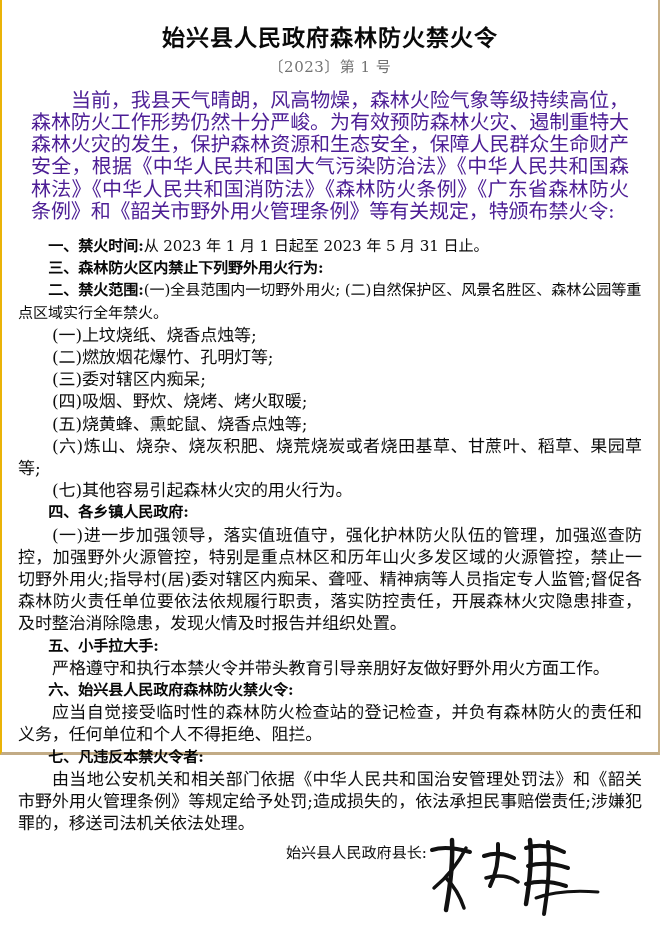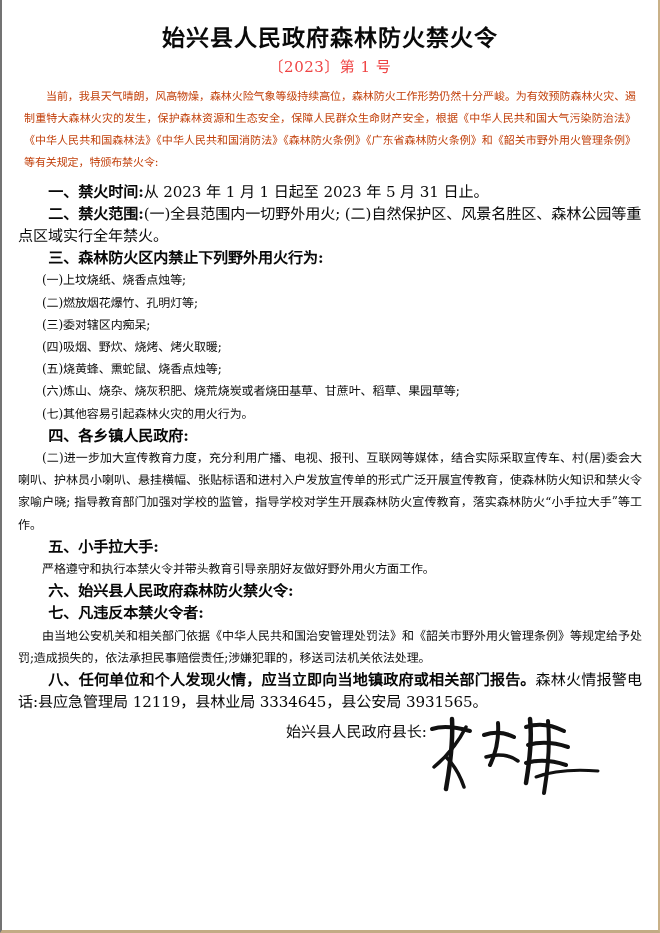--- a/index.html
+++ b/index.html
@@ -10,71 +10,71 @@
   body {
     width: 660px;
     height: 933px;
     overflow: hidden;
     font-family: "DejaVu Serif", "Liberation Serif", serif;
   }
   .page {
     position: relative;
     box-sizing: border-box;
     width: 660px;
-    height: 933px;
+    height: 755px;
     background: #ffffff;
-    border-left: 2px solid #737373;
+    border-left: 2px solid #eab308;
     border-right: 2px solid #c9b188;
     border-bottom: 3px solid #c2ab85;
     padding: 14px 16px 0 16px;
   }
   .doc-title {
     text-align: center;
     font-size: 23px;
     font-weight: bold;
     letter-spacing: 1px;
     color: #0a0a0a;
     margin: 10px 0 2px 0;
     line-height: 1.25;
     font-family: "DejaVu Serif", "Liberation Serif", serif;
   }
   .doc-subtitle {
     text-align: center;
     font-size: 15px;
-    color: #ef4444;
+    color: #737373;
     margin: 2px 0 10px 0;
     letter-spacing: 0.5px;
   }
   .body-text {
-    font-size: 11px;
+    font-size: 20px;
     line-height: 22.2px;
-    color: #c2410c;
+    color: #4c1d95;
     text-align: justify;
     text-justify: inter-character;
-    margin: 6px;
+    margin: 13px;
     letter-spacing: -0.1px;
   }
   .indent2 {
     text-indent: 2em;
   }
   .heading {
     font-weight: bold;
     text-indent: 2em;
     font-size: 15.1px;
     line-height: 22.2px;
     margin: 0;
     color: #080808;
     letter-spacing: -0.1px;
   }
   .heading .inline-normal {
     font-weight: normal;
   }
   .subitem {
     text-indent: 2em;
-    font-size: 12px;
+    font-size: 17px;
     line-height: 22.2px;
     margin: 0;
     color: #0d0d0d;
     text-align: justify;
     letter-spacing: -0.1px;
   }
   .sign-block {
     margin-top: 8px;
     position: relative;
     height: 70px;
@@ -107,43 +107,43 @@
 
 <div class="page">
 
   <div class="doc-title">始兴县人民政府森林防火禁火令</div>
   <div class="doc-subtitle">〔2023〕第 1 号</div>
 
   <p class="body-text indent2">当前，我县天气晴朗，风高物燥，森林火险气象等级持续高位，森林防火工作形势仍然十分严峻。为有效预防森林火灾、遏制重特大森林火灾的发生，保护森林资源和生态安全，保障人民群众生命财产安全，根据《中华人民共和国大气污染防治法》《中华人民共和国森林法》《中华人民共和国消防法》《森林防火条例》《广东省森林防火条例》和《韶关市野外用火管理条例》等有关规定，特颁布禁火令:</p>
 
   <p class="heading"><span>一、禁火时间:</span><span class="inline-normal">从 2023 年 1 月 1 日起至 2023 年 5 月 31 日止。</span></p>
 
+  <p class="heading">三、森林防火区内禁止下列野外用火行为:</p>
+
   <p class="heading"><span>二、禁火范围:</span><span class="inline-normal">(一)全县范围内一切野外用火; (二)自然保护区、风景名胜区、森林公园等重点区域实行全年禁火。</span></p>
-
-  <p class="heading">三、森林防火区内禁止下列野外用火行为:</p>
   <p class="subitem">(一)上坟烧纸、烧香点烛等;</p>
   <p class="subitem">(二)燃放烟花爆竹、孔明灯等;</p>
   <p class="subitem">(三)委对辖区内痴呆;</p>
   <p class="subitem">(四)吸烟、野炊、烧烤、烤火取暖;</p>
   <p class="subitem">(五)烧黄蜂、熏蛇鼠、烧香点烛等;</p>
   <p class="subitem">(六)炼山、烧杂、烧灰积肥、烧荒烧炭或者烧田基草、甘蔗叶、稻草、果园草等;</p>
   <p class="subitem">(七)其他容易引起森林火灾的用火行为。</p>
 
   <p class="heading">四、各乡镇人民政府:</p>
-  <p class="subitem">(二)进一步加大宣传教育力度，充分利用广播、电视、报刊、互联网等媒体，结合实际采取宣传车、村(居)委会大喇叭、护林员小喇叭、悬挂横幅、张贴标语和进村入户发放宣传单的形式广泛开展宣传教育，使森林防火知识和禁火令家喻户晓; 指导教育部门加强对学校的监管，指导学校对学生开展森林防火宣传教育，落实森林防火“小手拉大手”等工作。</p>
+  <p class="subitem">(一)进一步加强领导，落实值班值守，强化护林防火队伍的管理，加强巡查防控，加强野外火源管控，特别是重点林区和历年山火多发区域的火源管控，禁止一切野外用火;指导村(居)委对辖区内痴呆、聋哑、精神病等人员指定专人监管;督促各森林防火责任单位要依法依规履行职责，落实防控责任，开展森林火灾隐患排查，及时整治消除隐患，发现火情及时报告并组织处置。</p>
 
   <p class="heading">五、小手拉大手:</p>
   <p class="subitem">严格遵守和执行本禁火令并带头教育引导亲朋好友做好野外用火方面工作。</p>
 
   <p class="heading">六、始兴县人民政府森林防火禁火令:</p>
+  <p class="subitem">应当自觉接受临时性的森林防火检查站的登记检查，并负有森林防火的责任和义务，任何单位和个人不得拒绝、阻拦。</p>
 
   <p class="heading">七、凡违反本禁火令者:</p>
   <p class="subitem">由当地公安机关和相关部门依据《中华人民共和国治安管理处罚法》和《韶关市野外用火管理条例》等规定给予处罚;造成损失的，依法承担民事赔偿责任;涉嫌犯罪的，移送司法机关依法处理。</p>
 
-  <p class="heading phone-line"><span>八、任何单位和个人发现火情，应当立即向当地镇政府或相关部门报告。</span><span class="inline-normal">森林火情报警电话:县应急管理局 12119，县林业局 3334645，县公安局 3931565。</span></p>
 
   <div class="sign-block">
     <div class="sign-lines">
       <div class="sign-name-line">始兴县人民政府县长:</div>
 
     </div>
     <svg class="signature-mark" viewBox="0 0 180 86">
       <g fill="none" stroke="#111111" stroke-linecap="round" stroke-linejoin="round">
         <path d="M6 16 C18 12, 30 14, 44 18" stroke-width="4"></path>
         <path d="M26 6 C27 26, 25 48, 20 76" stroke-width="4.5"></path>

